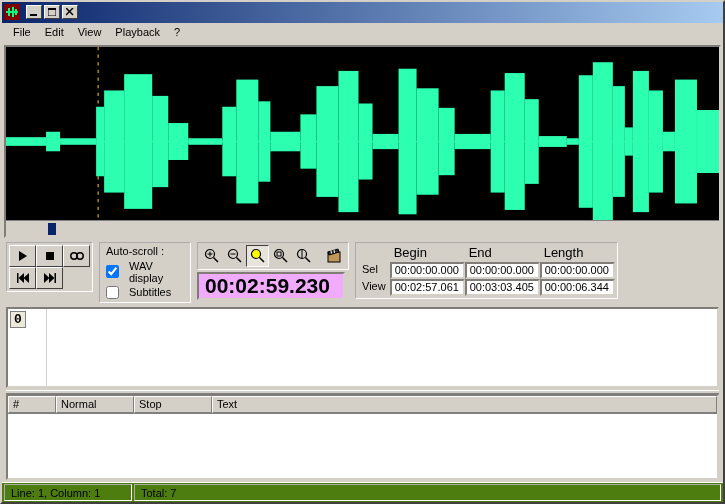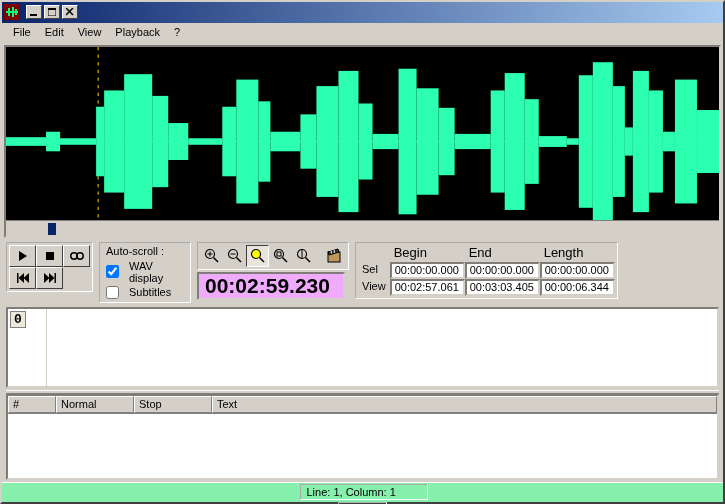--- a/index.html
+++ b/index.html
@@ -60,21 +60,21 @@
 .splitter { height: 4px; background: #d4d0c8; margin: 0 4px; cursor: row-resize; border-top: 1px solid #fff; border-bottom: 1px solid #808080; }
 
 .table-panel { margin: 0 4px 2px 4px; border: 2px inset #d4d0c8; background: #fff; height: 86px; }
 .table-panel .thead { display: flex; background: #d4d0c8; height: 18px; border-bottom: 1px solid #808080; }
 .table-panel .th { border: 1px solid; border-color: #fff #808080 #808080 #fff; padding: 1px 4px; font-size: 11px; }
 .table-panel .th.c1 { width: 48px; }
 .table-panel .th.c2 { width: 78px; }
 .table-panel .th.c3 { width: 78px; }
 .table-panel .th.c4 { flex: 1; }
 
-.statusbar { height: 20px; background: #86efac; border-top: 1px solid #fff; display: flex; align-items: center; font-size: 11px; flex-direction: column; }
+.statusbar { height: 20px; background: #4d7c0f; border-top: 1px solid #fff; display: flex; align-items: center; font-size: 11px; }
 .statusbar .panel { border: 1px inset #fff; padding: 1px 6px; margin: 1px 0 1px 2px; height: 17px; display: flex; align-items: center; }
 .statusbar .panel.p1 { width: 128px; }
 .statusbar .panel.p2 { flex: 1; margin-right: 2px; }
 </style>
 </head>
 <body>
 
 <div class="window">
   <div class="titlebar">
     <div class="icon">

